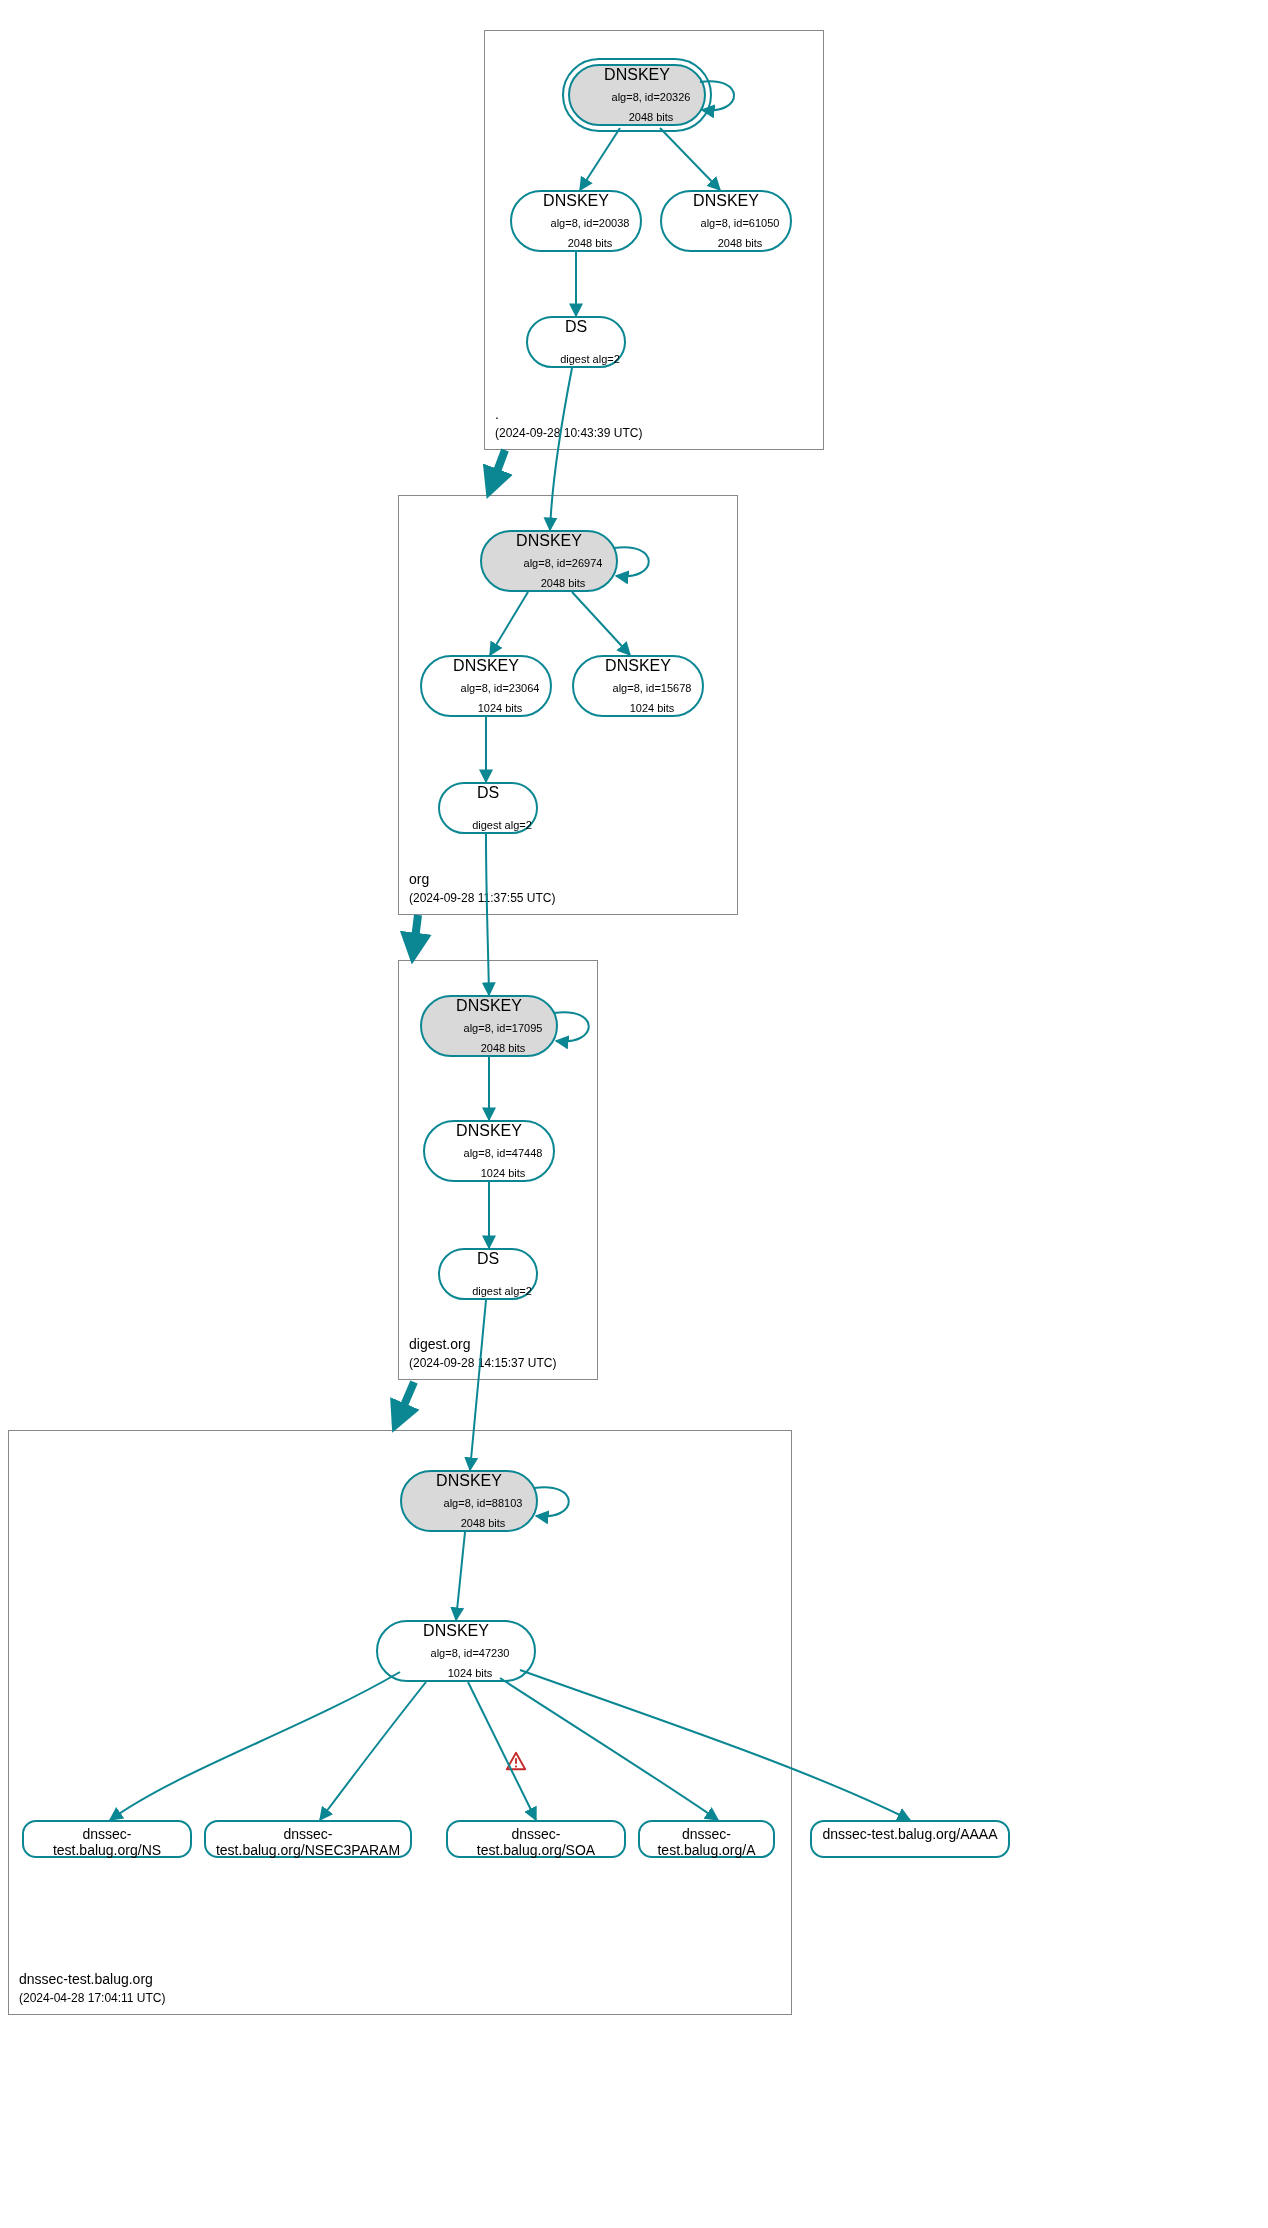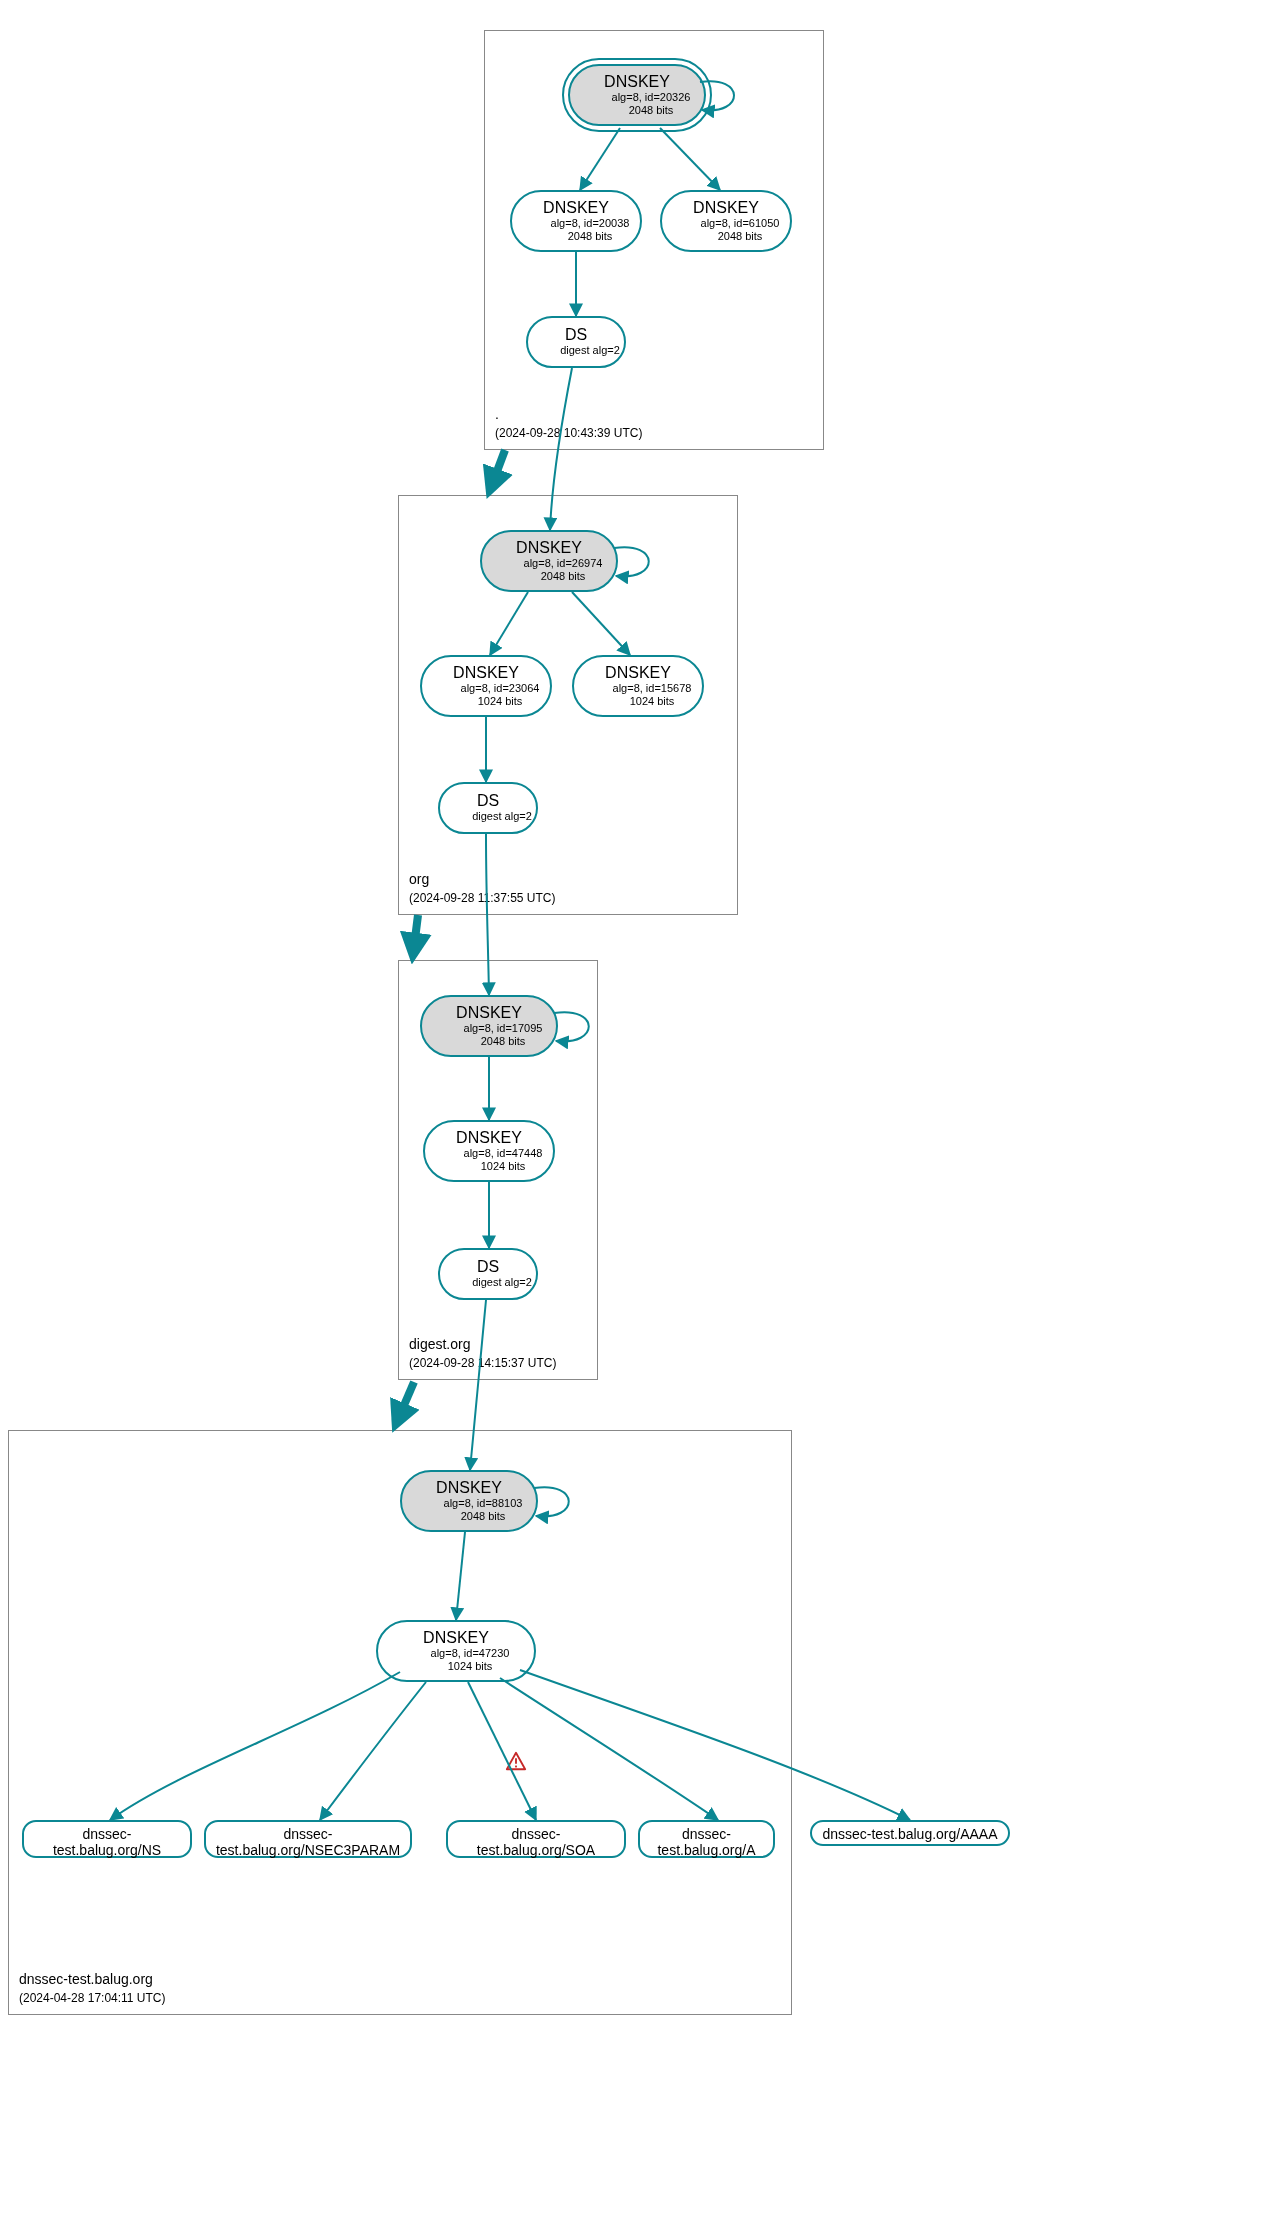--- a/index.html
+++ b/index.html
@@ -32,21 +32,21 @@
     font-size: 12px;
   }
   .node {
     position: absolute;
     border: 2px solid #0b8793; 
     border-radius: 999px;
     background: #fff;
     text-align: center;
     display: flex;
     flex-direction: column;
-    justify-content: center;
+    justify-content: space-between;
     box-sizing: border-box;
   }
   .node.ksk {
     background: #d9d9d9;
   }
   .node.ksk-outer {
     
     border: 2px solid #0b8793;
     border-radius: 999px;
     background: transparent;
@@ -203,21 +203,21 @@
   </div>
   <div class="rrnode" style="left:204px; top:1820px; width:208px; height:38px;">
     <span>dnssec-test.balug.org/NSEC3PARAM</span>
   </div>
   <div class="rrnode" style="left:446px; top:1820px; width:180px; height:38px;">
     <span>dnssec-test.balug.org/SOA</span>
   </div>
   <div class="rrnode" style="left:638px; top:1820px; width:137px; height:38px;">
     <span>dnssec-test.balug.org/A</span>
   </div>
-  <div class="rrnode" style="left:810px; top:1820px; width:200px; height:26px;">
+  <div class="rrnode" style="left:810px; top:1820px; width:200px; height:38px;">
     <span>dnssec-test.balug.org/AAAA</span>
   </div>
 
   <div class="warn" style="left:505px; top:1750px;">
     <svg viewBox="0 0 24 24">
       <path d="M12 3 L22 21 L2 21 Z" fill="#ffffff" stroke="#c62828" stroke-width="2" stroke-linejoin="round"></path>
       <rect x="11" y="9" width="2" height="6" fill="#c62828"></rect>
       <rect x="11" y="17" width="2" height="2" fill="#c62828"></rect>
     </svg>
   </div>

